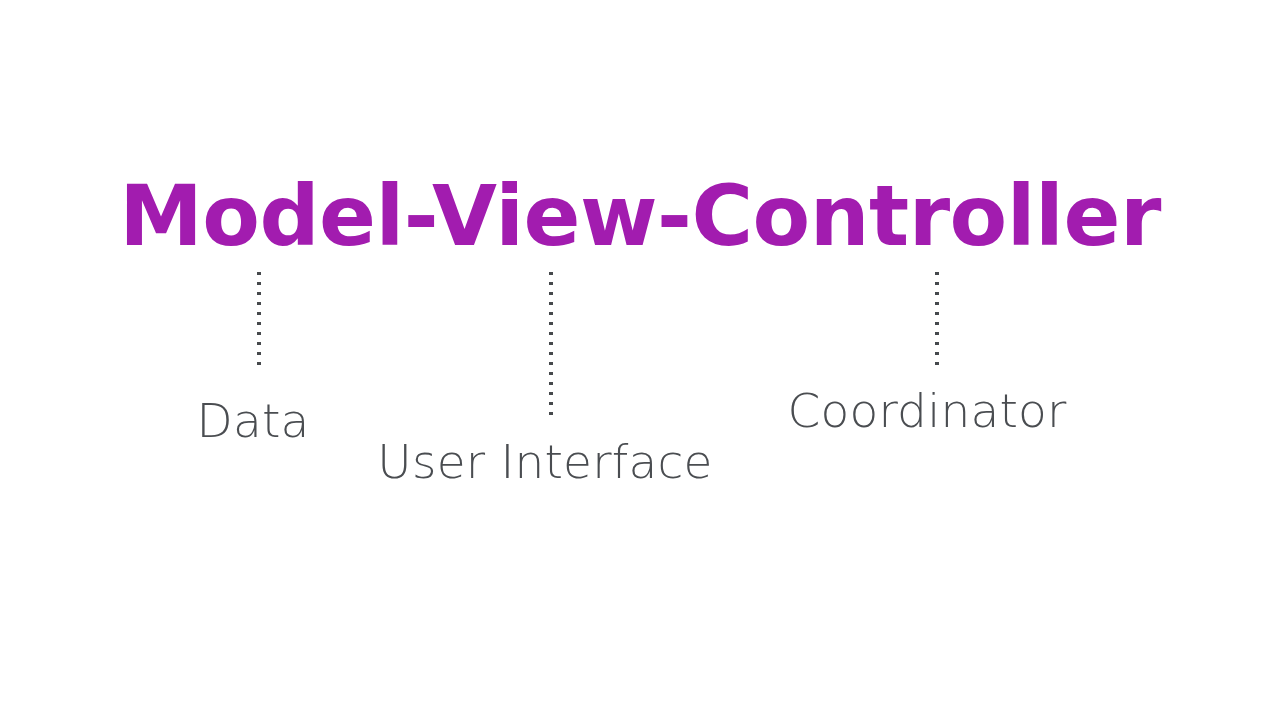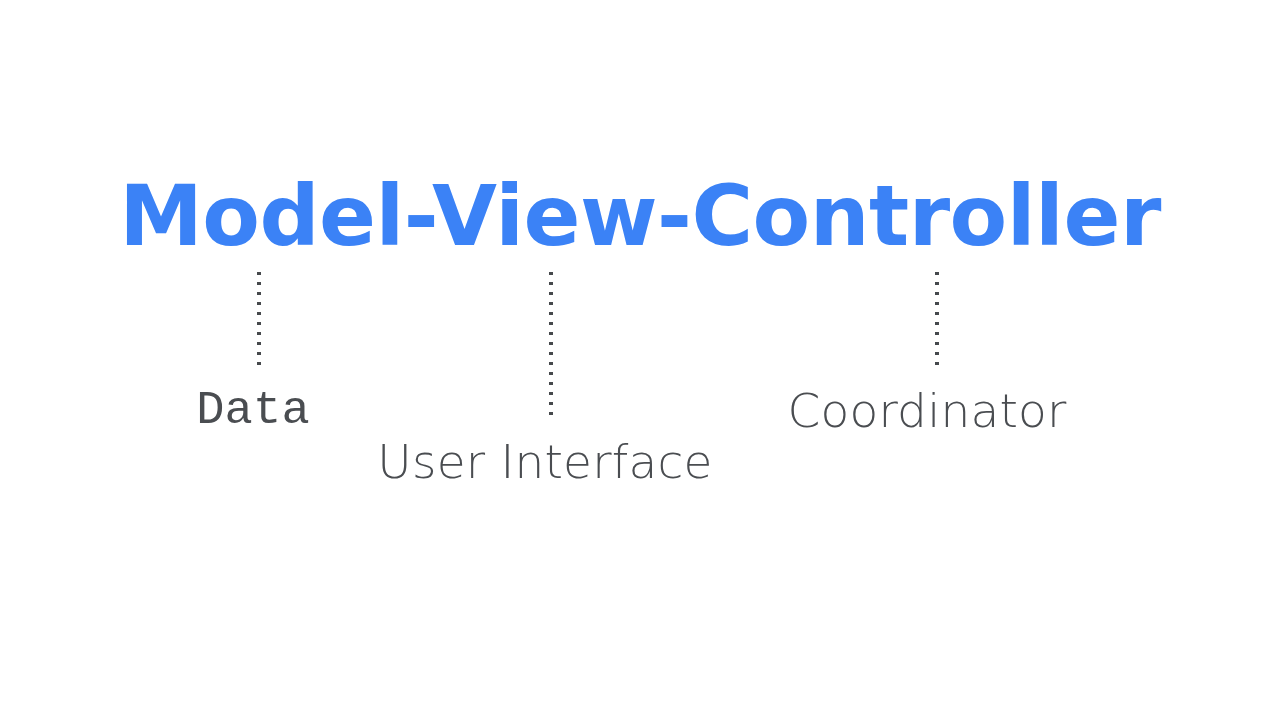--- a/index.html
+++ b/index.html
@@ -28,21 +28,21 @@
     position: absolute;
     left: 0;
     top: 168px;
     width: 1280px;
     text-align: center;
     font-family: "DejaVu Sans", "Liberation Sans", sans-serif;
     font-weight: 700;
     font-size: 84px;
     line-height: 96px;
     letter-spacing: -0.5px;
-    color: #3b82f6;
+    color: #a21caf;
     white-space: nowrap;
   }
 
   
   .connector {
     position: absolute;
     width: 4px;
     background-image: linear-gradient(
         to bottom,
         #46494d 0px,
@@ -62,21 +62,21 @@
     font-family: "DejaVu Sans", "Liberation Sans", sans-serif;
     font-weight: 300;
     font-size: 47px;
     line-height: 56px;
     letter-spacing: 0.2px;
     color: #4a4d51;
     white-space: nowrap;
     text-align: center;
     transform: translateX(-50%);
   }
-  .label.l-data  { left: 253px; top: 383px; font-family: Liberation Mono, monospace; }
+  .label.l-data  { left: 253px; top: 393px; }
   .label.l-ui    { left: 545px; top: 434px; }
   .label.l-coord { left: 927px; top: 383px; }
 </style>
 </head>
 <body>
 
 <div id="slide">
 
   <div class="title">Model-View-Controller</div>
 

